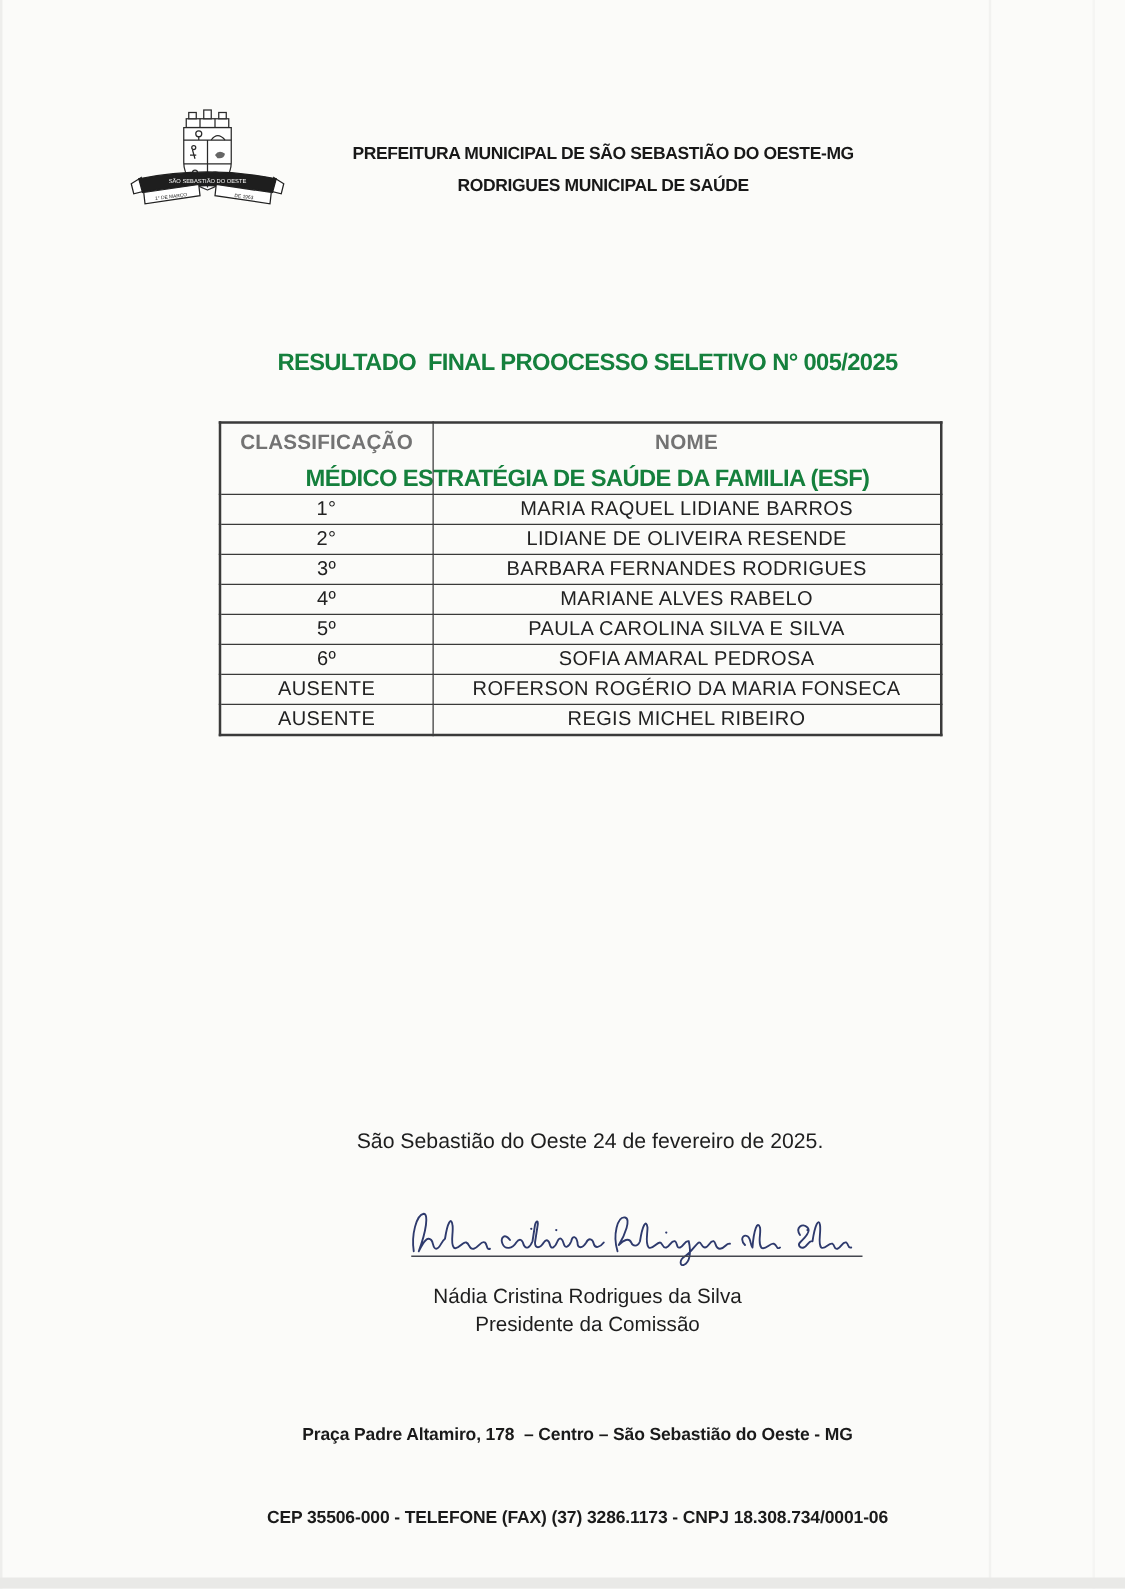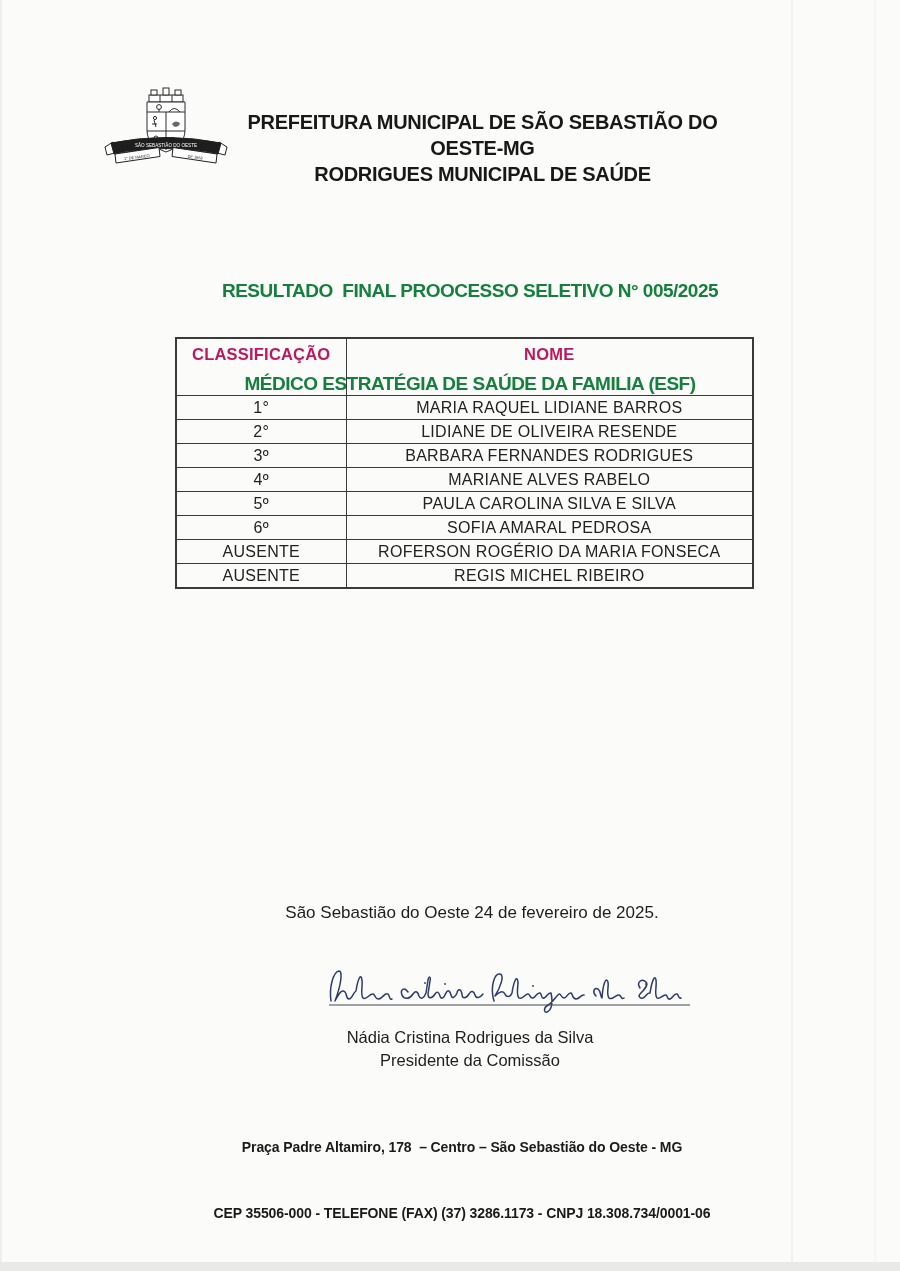--- a/index.html
+++ b/index.html
@@ -15,42 +15,42 @@
   .abs{position:absolute;}
   
   .edge-left{left:0;top:0;width:2px;height:1271px;background:rgba(0,0,0,0.05);}
   .fold-line{left:791px;top:0;width:2px;height:1271px;background:rgba(100,100,100,0.06);}
   .fold-line2{left:874px;top:0;width:2px;height:1271px;background:rgba(100,100,100,0.04);}
   .bottom-strip{left:0;top:1262px;width:900px;height:9px;background:#e9e9e7;}
   
   .logo{left:103px;top:86px;width:126px;height:82px;}
   .letterhead{
     left:230px;top:109px;width:505px;text-align:center;
-    font-weight:bold;font-size:20px;line-height:26px;letter-spacing:-0.3px;
+    font-weight:bold;font-size:14px;line-height:26px;letter-spacing:-0.3px;
     color:#181818;
   }
   
   .doc-title{
     left:120px;top:213px;width:700px;text-align:center;
     font-weight:bold;font-size:19px;line-height:31px;letter-spacing:-0.5px;
     color:#15803d;white-space:pre-wrap;
   }
   
   table.results{
     position:absolute;left:175px;top:337px;width:577px;
     border-collapse:collapse;table-layout:fixed;
     border:2px solid #3a3a3a;
   }
   table.results th,table.results td{
     border:1px solid #3a3a3a;text-align:center;padding:0;
     overflow:hidden;white-space:nowrap;
   }
   table.results th{
     height:50px;vertical-align:top;padding-top:6px;
-    font-size:16.5px;letter-spacing:0.2px;color:#be185d;
+    font-size:16.5px;letter-spacing:0.2px;color:#737373;
   }
   table.results td{
     height:23px;line-height:23px;font-size:16px;letter-spacing:0.3px;
     font-weight:normal;color:#222222;
   }
   .col-class{width:170px;}
   .col-nome{width:407px;}
   
   .dateline{
     left:22px;top:903px;width:900px;text-align:center;

